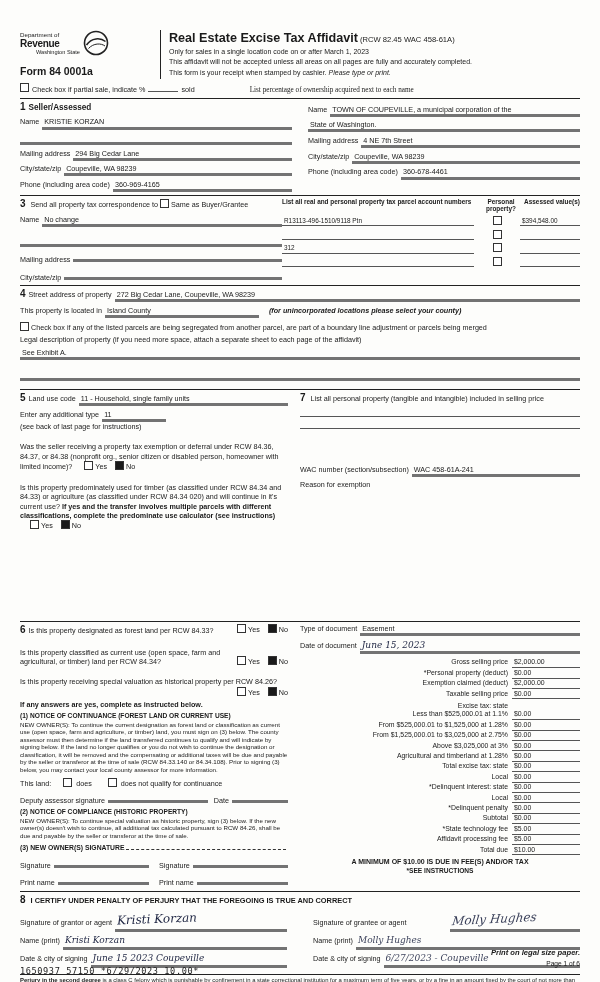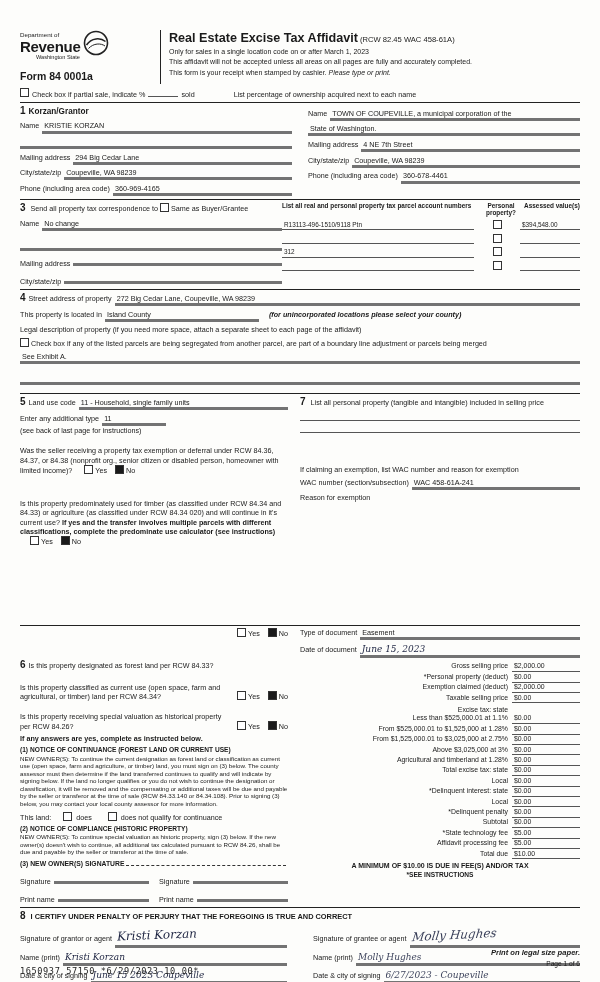--- a/index.html
+++ b/index.html
@@ -16,30 +16,30 @@
   .fld{display:flex;align-items:baseline;margin-top:3.5px;}
   .fld .lbl{white-space:nowrap;margin-right:3px;}
   .fld .val{flex:1;border-bottom:3px solid #737373;padding:0 2px;min-height:9px;}
   .secnum{font-weight:bold;font-size:10px;margin-right:3px;}
   .sectitle{font-weight:bold;font-size:8.2px;}
   
   .hdr{display:flex;}
   .hdr-left{width:132px;flex:none;}
   .logo-row{display:flex;align-items:flex-start;gap:3px;}
   .dept-of{font-size:6.2px;}
-  .revenue{font-size:15px;font-weight:bold;letter-spacing:-.3px;line-height:1;}
+  .revenue{font-size:10px;font-weight:bold;letter-spacing:-.3px;line-height:1;}
   .wa-state{font-size:5.6px;margin-left:16px;display:block;}
   .form-no{font-weight:bold;font-size:10.5px;margin-top:9px;}
   .hdr-div{width:1px;background:#222;margin:0 8px;flex:none;}
   .title{font-size:12.6px;font-weight:bold;}
   .rcw{font-size:7.6px;}
   .note{font-size:7px;margin-top:1.5px;}
   .partial-row{display:flex;align-items:baseline;margin-top:4px;gap:3px;}
   .short-uline{display:inline-block;width:30px;border-bottom:1px solid #555;height:7px;}
-  .own-note{margin-left:36px;}
+  .own-note{margin-left:52px;font-family:Liberation Serif, serif;}
   
   .two-col{display:flex;gap:16px;}
   .col{flex:1;min-width:0;}
   
   .sec3{display:flex;}
   .sec3-left{width:262px;flex:none;}
   .sec3-right{flex:1;font-size:6.4px;}
   .pthead{display:flex;font-weight:bold;line-height:1.12;}
   .pt1{flex:1;}
   .pt2{width:46px;text-align:center;}
@@ -125,21 +125,21 @@
     <span>Check box if partial sale, indicate %</span>
     <span class="short-uline"></span>
     <span>sold</span>
     <span class="own-note">List percentage of ownership acquired next to each name</span>
   </div>
 
   <div class="hr"></div>
 
   <div class="two-col">
     <div class="col">
-      <div><span class="secnum">1</span><span class="sectitle">Korzan/Grantor</span></div>
+      <div><span class="secnum">1</span><span class="sectitle">Seller/Assessed</span></div>
       <div class="fld">
           <span class="lbl">Name</span>
           <span class="val">KRISTIE KORZAN</span>
         </div>
       <div class="fld">
           <span class="val"></span>
         </div>
       <div class="fld">
           <span class="lbl">Mailing address</span>
           <span class="val">294 Big Cedar Lane</span>
@@ -237,25 +237,25 @@
     <div class="fld" style="margin-top:0;">
       <span class="secnum">4</span>
       <span class="lbl">Street address of property</span>
       <span class="val">272 Big Cedar Lane, Coupeville, WA 98239</span>
     </div>
     <div class="fld">
       <span class="lbl">This property is located in</span>
       <span class="val" style="max-width:150px;">Island County</span>
       <span class="b i" style="margin-left:10px;">(for unincorporated locations please select your county)</span>
     </div>
-    <div style="margin-top:3px;">Legal description of property (if you need more space, attach a separate sheet to each page of the affidavit)</div>
     <div style="margin-top:4px;">
       <span class="cb"></span>
       <span>Check box if any of the listed parcels are being segregated from another parcel, are part of a boundary line adjustment or parcels being merged</span>
     </div>
+    <div style="margin-top:3px;">Legal description of property (if you need more space, attach a separate sheet to each page of the affidavit)</div>
     <div class="fld">
         <span class="val">See Exhibit A.</span>
       </div>
     <div class="fld" style="margin-top:9px;">
         <span class="val"></span>
       </div>
   </div>
 
   <div class="hr" style="margin-top:8px;"></div>
 
@@ -272,81 +272,86 @@
         <span style="flex:2;"></span>
       </div>
       <div>(see back of last page for instructions)</div>
       <div class="q">
         <span>Was the seller receiving a property tax exemption or deferral under RCW 84.36, 84.37, or 84.38 (nonprofit org., senior citizen or disabled person, homeowner with limited income)?</span>
         <span class="ans">
           <span class="cb"></span><span>Yes</span>
           <span class="cb filled"></span><span>No</span>
         </span>
       </div>
-      <div class="q" style="margin-top:24px;">
+      <div class="q" style="margin-top:12px;">
         <span>Is this property predominately used for timber (as classified under RCW 84.34 and 84.33) or agriculture (as classified under RCW 84.34 020) and will continue in it's current use?</span>
         <span class="b">If yes and the transfer involves multiple parcels with different classifications, complete the predominate use calculator (see instructions)</span>
         <span class="ans">
           <span class="cb"></span><span>Yes</span>
           <span class="cb filled"></span><span>No</span>
         </span>
       </div>
     </div>
     <div class="mid-right">
       <div style="margin-top:0;">
         <span class="secnum">7</span>
         <span>List all personal property (tangible and intangible) included in selling price</span>
       </div>
       <div class="blank-line"></div>
       <div class="blank-line"></div>
       <div style="height:32px;"></div>
-      <div>If claiming an exemption, list WAC number and reason for exemption</div>
       <div class="fld">
         <span class="lbl">WAC number (section/subsection)</span>
         <span class="val">WAC 458-61A-241</span>
       </div>
       <div style="margin-top:3px;">Reason for exemption</div>
     </div>
   </div>
 
   <div class="hr"></div>
 
   <div class="midrow rowB">
     <div class="mid-left">
       <div class="q" style="margin-top:0;display:flex;">
-        <span style="flex:1;margin-top:31px;"><span class="secnum">6</span><span>Is this property designated as forest land per RCW 84.33?</span></span>
+        <span style="flex:1;"><span class="secnum">6</span><span>Is this property designated as forest land per RCW 84.33?</span></span>
         <span class="ans">
           <span class="cb"></span><span>Yes</span>
           <span class="cb filled"></span><span>No</span>
         </span>
       </div>
       <div class="q" style="display:flex;">
         <span style="flex:1;">Is this property classified as current use (open space, farm and agricultural, or timber) land per RCW 84.34?</span>
         <span class="ans" style="align-self:flex-end;">
           <span class="cb"></span><span>Yes</span>
           <span class="cb filled"></span><span>No</span>
         </span>
       </div>
-      <div class="q" style="display:flex;">
+      <div class="q" style="display:flex;flex-direction:column;">
         <span style="flex:1;">Is this property receiving special valuation as historical property per RCW 84.26?</span>
         <span class="ans" style="align-self:flex-end;">
           <span class="cb"></span><span>Yes</span>
           <span class="cb filled"></span><span>No</span>
         </span>
       </div>
       <div class="b" style="margin-top:3px;">If any answers are yes, complete as instructed below.</div>
       <div class="ntitle">(1) NOTICE OF CONTINUANCE (FOREST LAND OR CURRENT USE)</div>
       <div class="tiny">NEW OWNER(S): To continue the current designation as forest land or classification as current use (open space, farm and agriculture, or timber) land, you must sign on (3) below. The county assessor must then determine if the land transferred continues to qualify and will indicate by signing below. If the land no longer qualifies or you do not wish to continue the designation or classification, it will be removed and the compensating or additional taxes will be due and payable by the seller or transferor at the time of sale (RCW 84.33.140 or 84.34.108). Prior to signing (3) below, you may contact your local county assessor for more information.</div>
       <div style="margin-top:4px;">
         <span>This land:</span>
         <span class="cb" style="margin:0 2px 0 10px;"></span>
         <span>does</span>
         <span class="cb" style="margin:0 2px 0 14px;"></span>
         <span>does not qualify for continuance</span>
       </div>
+      <div class="fld">
+        <span class="lbl">Deputy assessor signature</span>
+        <span class="val"></span>
+        <span class="lbl" style="margin-left:6px;">Date</span>
+        <span class="val" style="max-width:52px;"></span>
+      </div>
       <div class="ntitle">(2) NOTICE OF COMPLIANCE (HISTORIC PROPERTY)</div>
       <div class="tiny">NEW OWNER(S): To continue special valuation as historic property, sign (3) below. If the new owner(s) doesn't wish to continue, all additional tax calculated pursuant to RCW 84.26, shall be due and payable by the seller or transferor at the time of sale.</div>
       <div style="display:flex;align-items:baseline;margin-top:4px;">
         <span class="b" style="font-size:6.8px;">(3) NEW OWNER(S) SIGNATURE</span>
         <span class="dashfill"></span>
       </div>
       <div class="sig-pair">
         <div class="fld">
             <span class="lbl">Signature</span>
             <span class="val"></span>
@@ -477,21 +482,21 @@
         <div class="fld">
           <span class="lbl">Name (print)</span>
           <span class="val"><span class="hand hand-sm">Kristi Korzan</span></span>
         </div>
         <div class="fld">
           <span class="lbl">Date &amp; city of signing</span>
           <span class="val"><span class="hand hand-sm">June 15 2023  Coupeville</span></span>
         </div>
       </div>
       <div class="s8col">
-        <div class="fld" style="margin-top:7px;">
+        <div class="fld" style="margin-top:7px;gap:40px;">
           <span class="lbl">Signature of grantee or agent</span>
           <span class="val"><span class="hand sig messy">Molly Hughes</span></span>
         </div>
         <div class="fld">
           <span class="lbl">Name (print)</span>
           <span class="val"><span class="hand hand-sm messy">Molly Hughes</span></span>
         </div>
         <div class="fld">
           <span class="lbl">Date &amp; city of signing</span>
           <span class="val"><span class="hand hand-sm messy">6/27/2023 - Coupeville</span></span>

